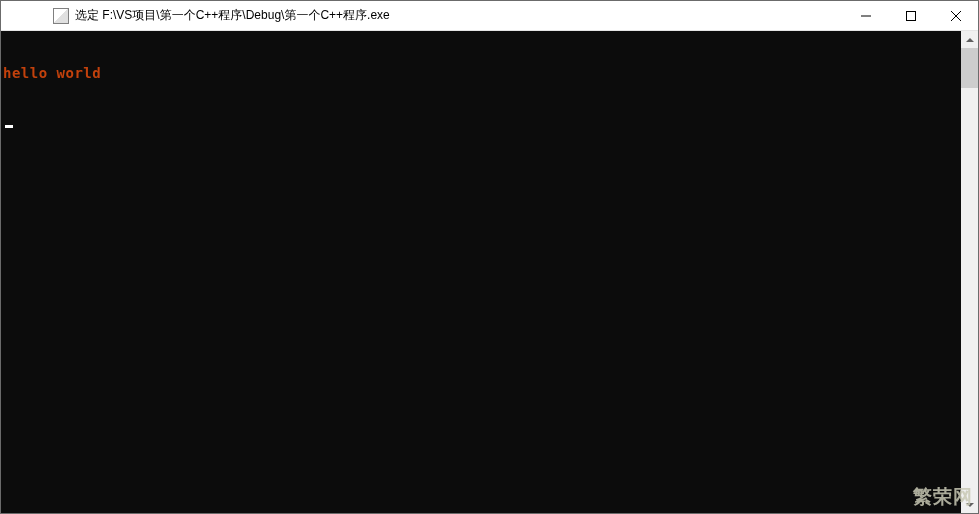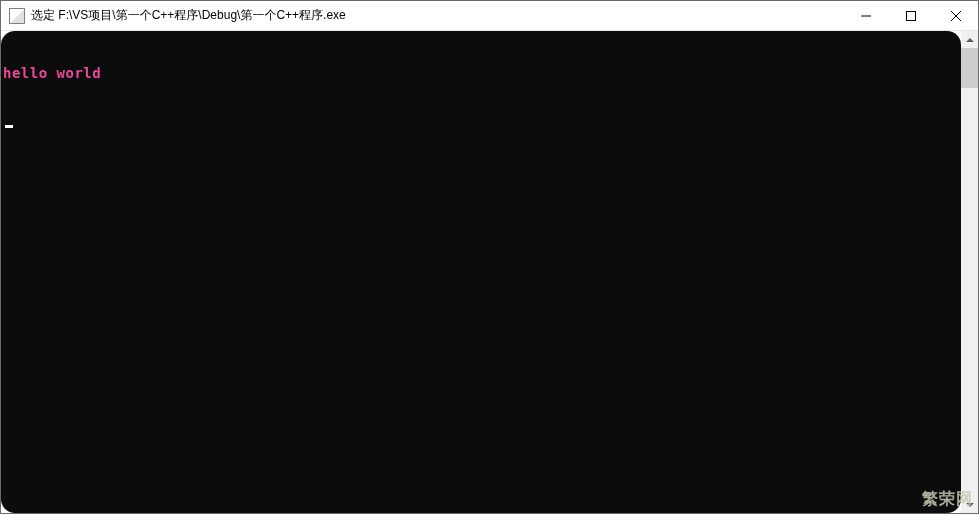--- a/index.html
+++ b/index.html
@@ -23,20 +23,21 @@
       display: flex;
       flex-direction: column;
     }
     .titlebar {
       height: 30px;
       background: #ffffff;
       display: flex;
       align-items: center;
       border-bottom: 1px solid #e5e5e5;
       flex-shrink: 0;
+      padding-left: 44px;
     }
     .titlebar-icon {
       width: 16px;
       height: 16px;
       margin-left: 8px;
       margin-right: 6px;
       border: 1px solid #808080;
       background: linear-gradient(135deg, #ffffff 50%, #e0e0e0 50%);
       flex-shrink: 0;
     }
@@ -66,29 +67,28 @@
     }
     .content-area {
       flex: 1;
       display: flex;
       background: #ffffff;
       overflow: hidden;
     }
     .console {
       flex: 1;
       background: #0c0c0c;
-      color: #ec4899;
+      color: #c2410c;
       font-family: "NSimSun", "SimSun", "Consolas", monospace;
       font-size: 14px;
       line-height: 16px;
       padding: 2px 0 0 2px;
       white-space: pre;
       overflow: hidden;
       position: relative;
-      border-radius: 14px;
     }
     .console-line {
       display: block;
     }
     .line1 {
       font-weight: bold;
       letter-spacing: 0.5px;
     }
     .cursor-block {
       display: inline-block;
@@ -137,21 +137,21 @@
     .scroll-arrow.up {
       border-bottom: 4px solid #606060;
     }
     .scroll-arrow.down {
       border-top: 4px solid #606060;
     }
     .watermark {
       position: absolute;
       right: 6px;
       bottom: 4px;
-      font-size: 16px;
+      font-size: 19px;
       font-weight: bold;
       color: rgba(200, 200, 180, 0.85);
       letter-spacing: 1px;
       pointer-events: none;
       font-family: "Microsoft YaHei", sans-serif;
     }
   </style>
 </head>
 <body>
 

